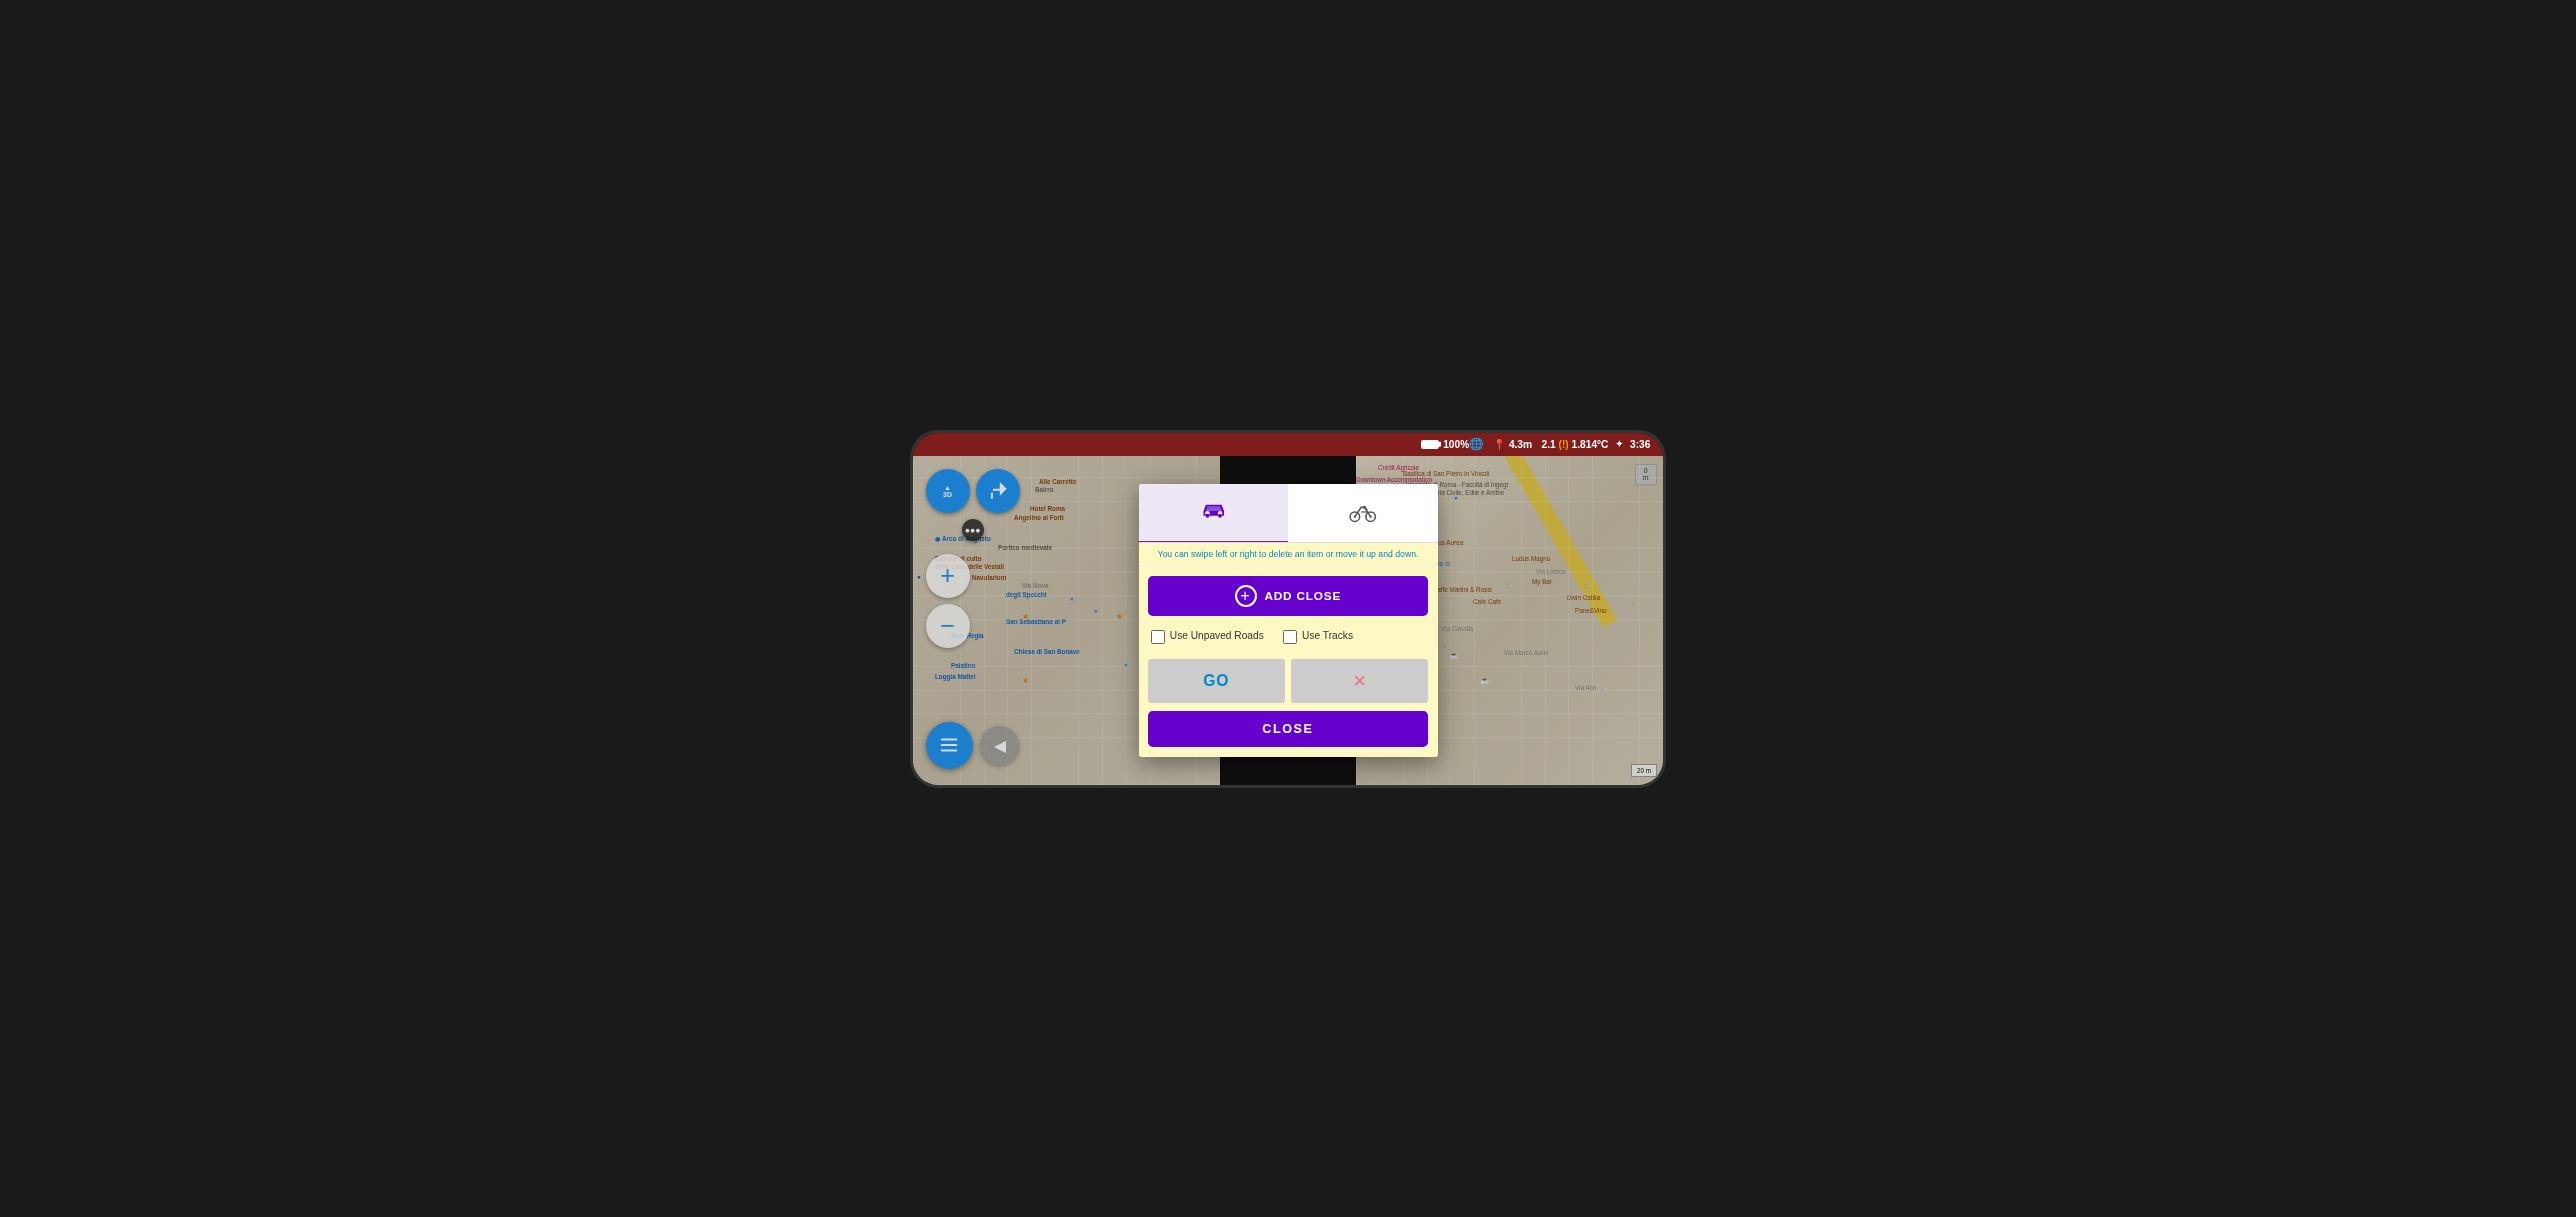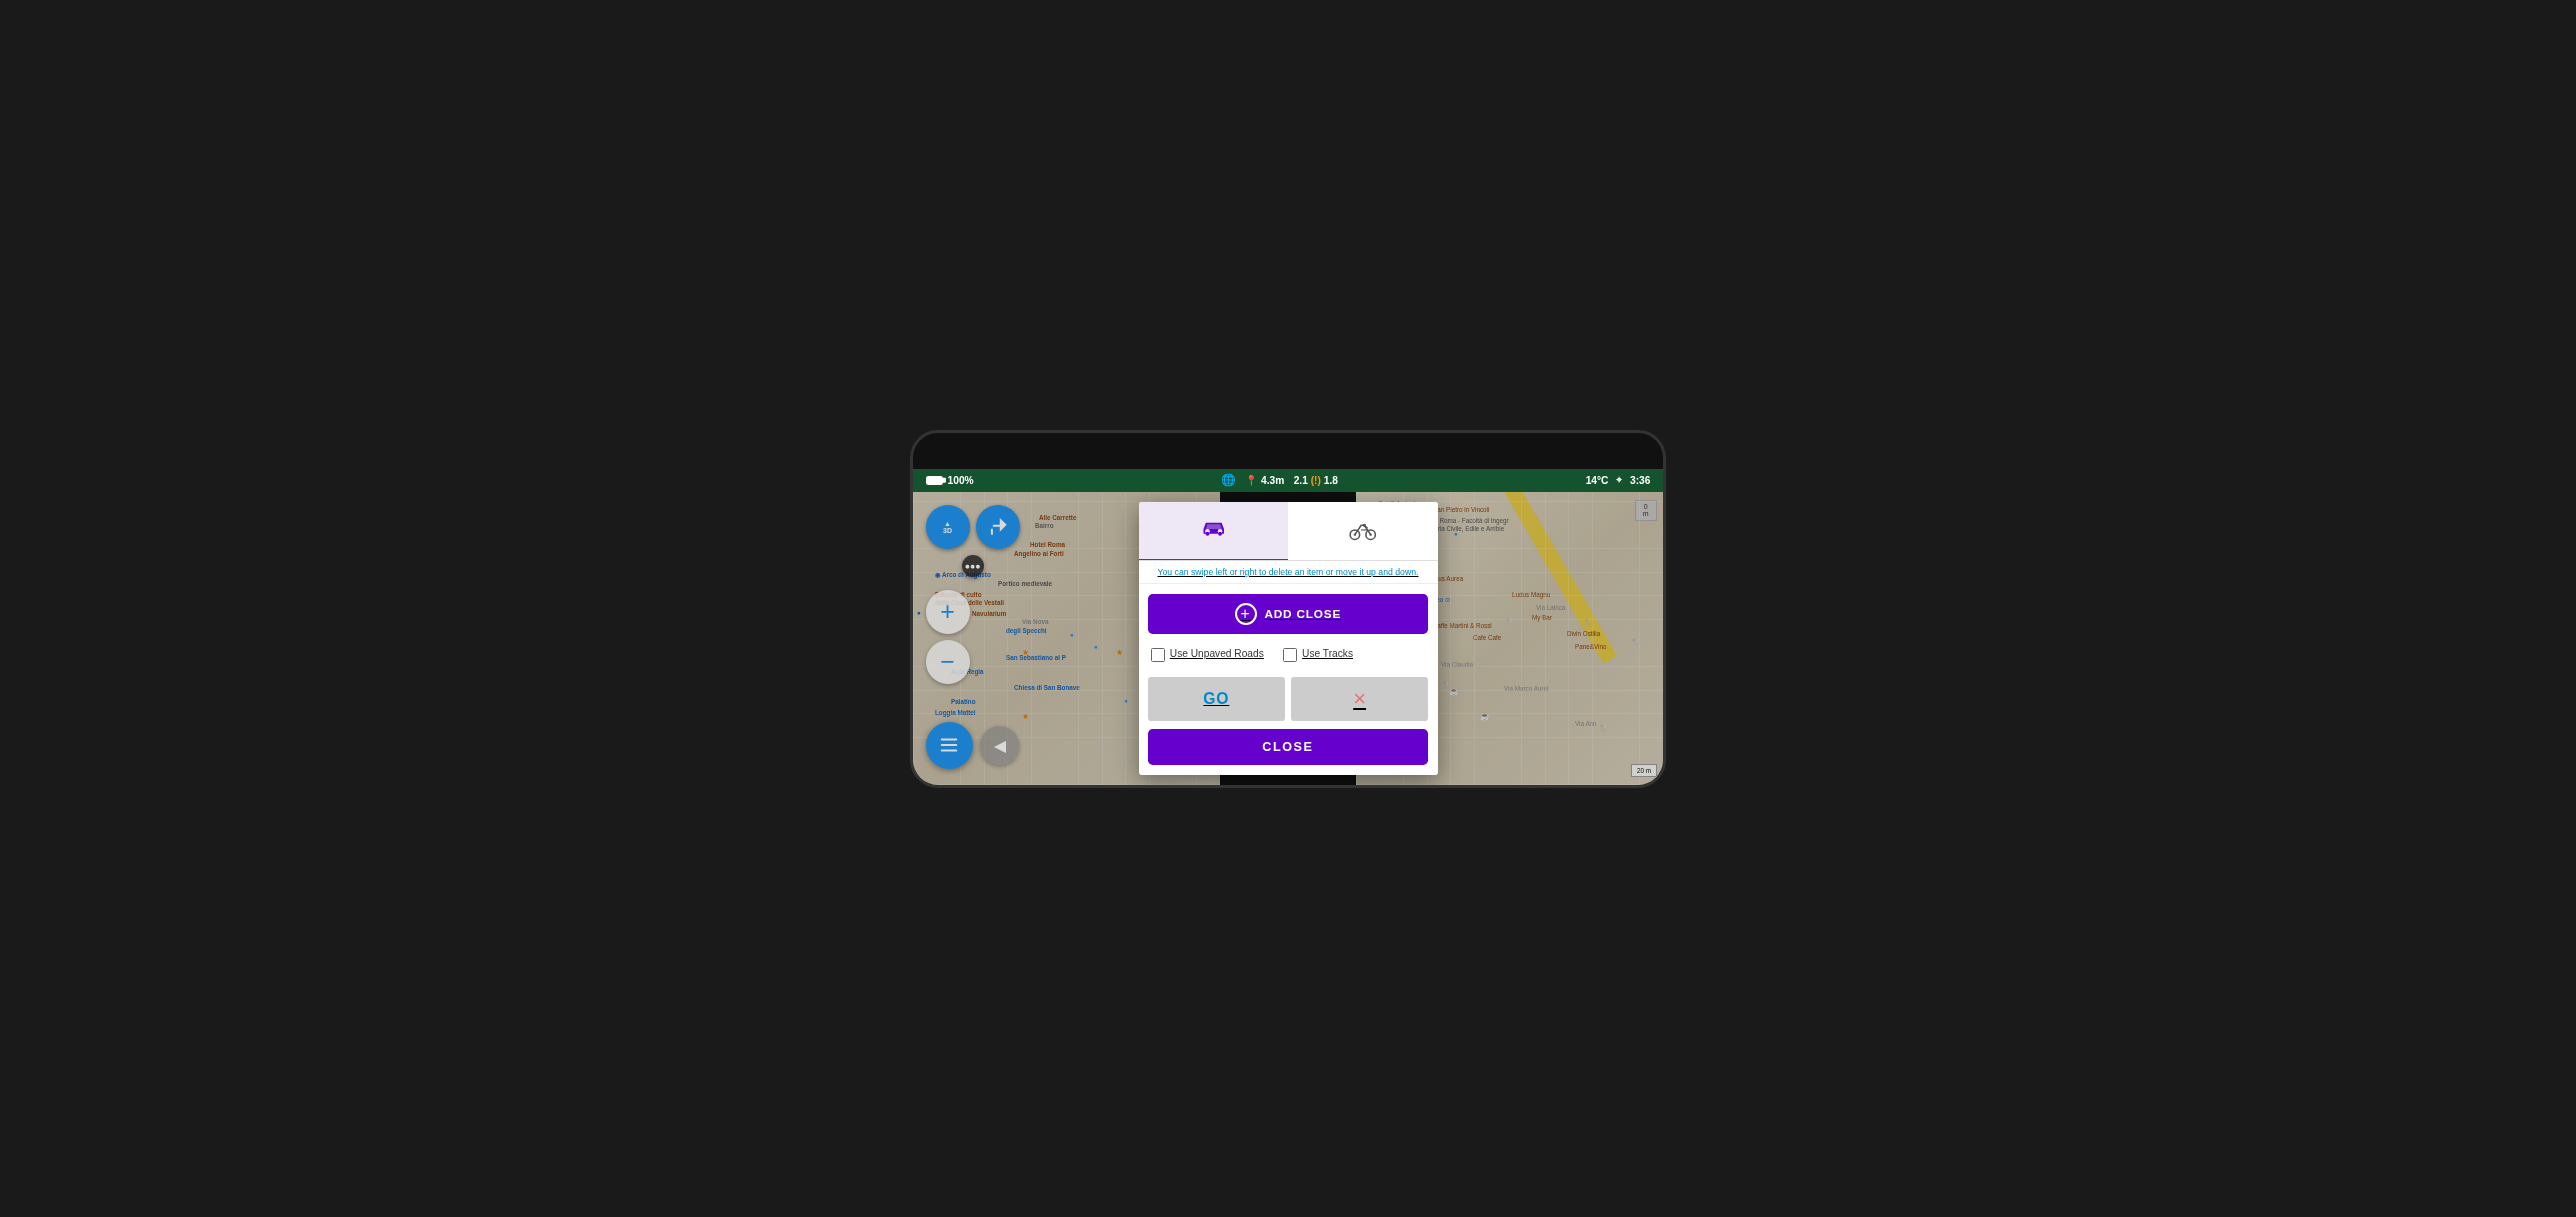--- a/index.html
+++ b/index.html
@@ -20,31 +20,30 @@
       border-radius: 28px;
       border: 3.1px solid #333;
       overflow: hidden;
       position: relative;
       display: flex;
       flex-direction: column;
     }
 
     
     .status-bar {
-      background: #14532d;
+      background: #7f1d1d;
       color: #fff;
       display: flex;
       align-items: center;
-      justify-content: space-between;
+      justify-content: flex-end;
       padding: 3.1px 12.6px;
       font-size: 10.2px;
       font-weight: bold;
       height: 23.6px;
       flex-shrink: 0;
-      margin-top: 36px;
     }
 
     .status-left { display: flex; align-items: center; gap: 4.7px; }
     .status-center { display: flex; align-items: center; gap: 9.4px; }
     .status-right { display: flex; align-items: center; gap: 7.9px; }
 
     .battery-icon {
       display: inline-flex; align-items: center; gap: 1.6px;
     }
     .battery-body {
@@ -255,26 +254,25 @@
       position: absolute;
       inset: 0;
       background: rgba(0,0,0,0.15);
       display: flex;
       align-items: center;
       justify-content: center;
       z-index: 100;
     }
 
     .modal-dialog {
-      background: #ffffff;
+      background: #fef9c3;
       border-radius: 3.1px;
       width: 299px;
       overflow: hidden;
       box-shadow: 0 6.3px 25px rgba(0,0,0,0.4);
-      text-decoration: underline;
     }
 
     
     .transport-tabs {
       display: flex;
       border-bottom: 0.8px solid #ddd;
     }
 
     .transport-tab {
       flex: 1;

